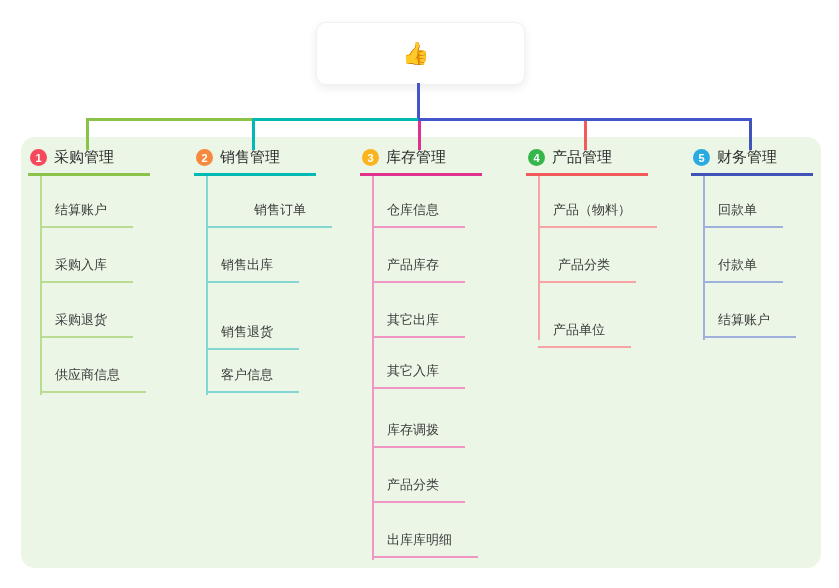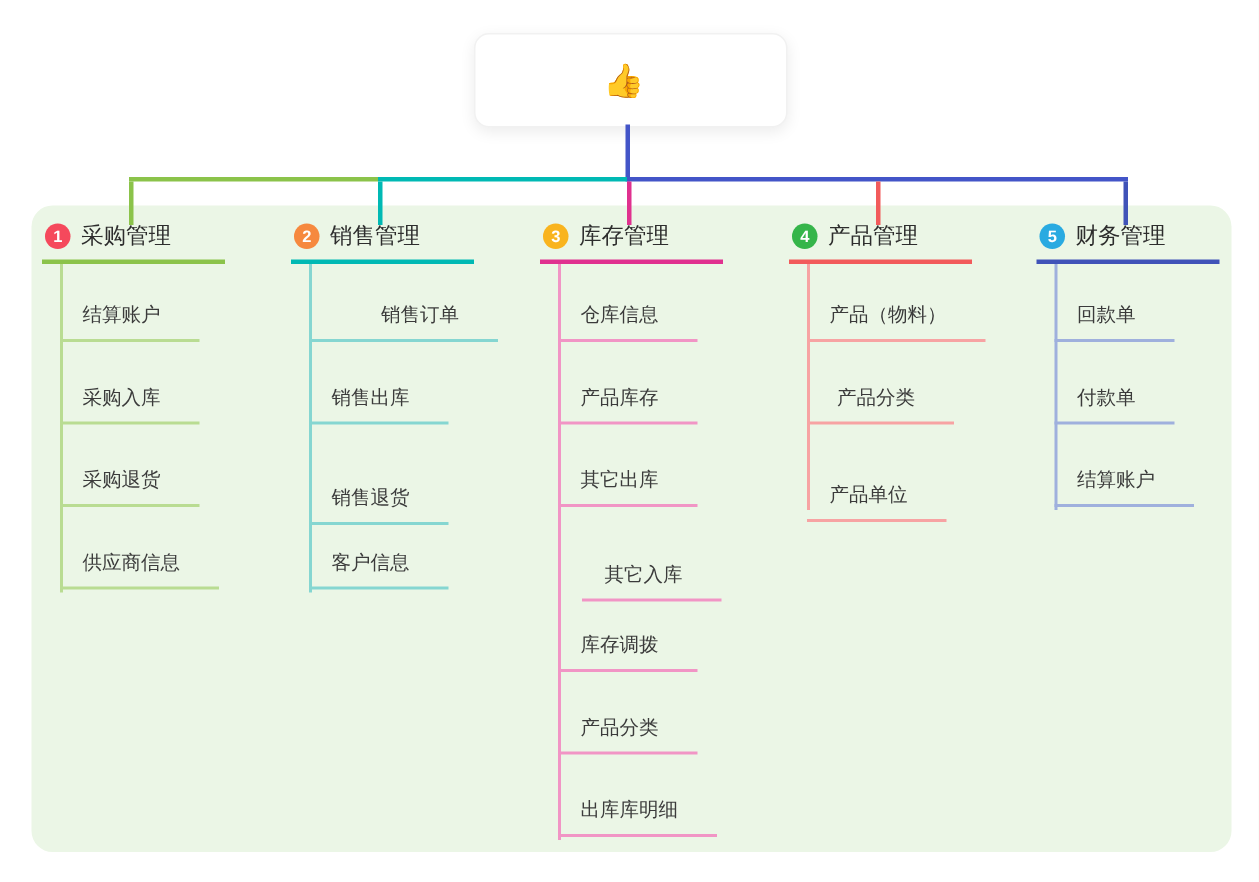--- a/index.html
+++ b/index.html
@@ -86,21 +86,21 @@
     </div>
     <div class="branch" style="left: 360px;">
       <div class="hdr" style="border-bottom-color: rgb(224, 49, 143);">
         <span class="badge" style="background: rgb(249, 180, 30);">3</span>
         <span>库存管理</span>
       </div>
       <div class="vline" style="background: rgb(241, 149, 197); height: 384px;"></div>
       <div class="child" style="top: 53px; border-bottom-color: rgb(241, 149, 197);">仓库信息</div>
       <div class="child" style="top: 108px; border-bottom-color: rgb(241, 149, 197);">产品库存</div>
       <div class="child" style="top: 163px; border-bottom-color: rgb(241, 149, 197);">其它出库</div>
-      <div class="child" style="top: 226px; border-bottom-color: rgb(241, 149, 197); margin-left: 16px;">其它入库</div>
+      <div class="child" style="top: 214px; border-bottom-color: rgb(241, 149, 197);">其它入库</div>
       <div class="child" style="top: 273px; border-bottom-color: rgb(241, 149, 197);">库存调拨</div>
       <div class="child" style="top: 328px; border-bottom-color: rgb(241, 149, 197);">产品分类</div>
       <div class="child" style="top: 383px; border-bottom-color: rgb(241, 149, 197);">出库库明细</div>
     </div>
     <div class="branch" style="left: 526px;">
       <div class="hdr" style="border-bottom-color: rgb(242, 91, 91);">
         <span class="badge" style="background: rgb(53, 181, 74);">4</span>
         <span>产品管理</span>
       </div>
       <div class="vline" style="background: rgb(247, 163, 163); height: 164px;"></div>

